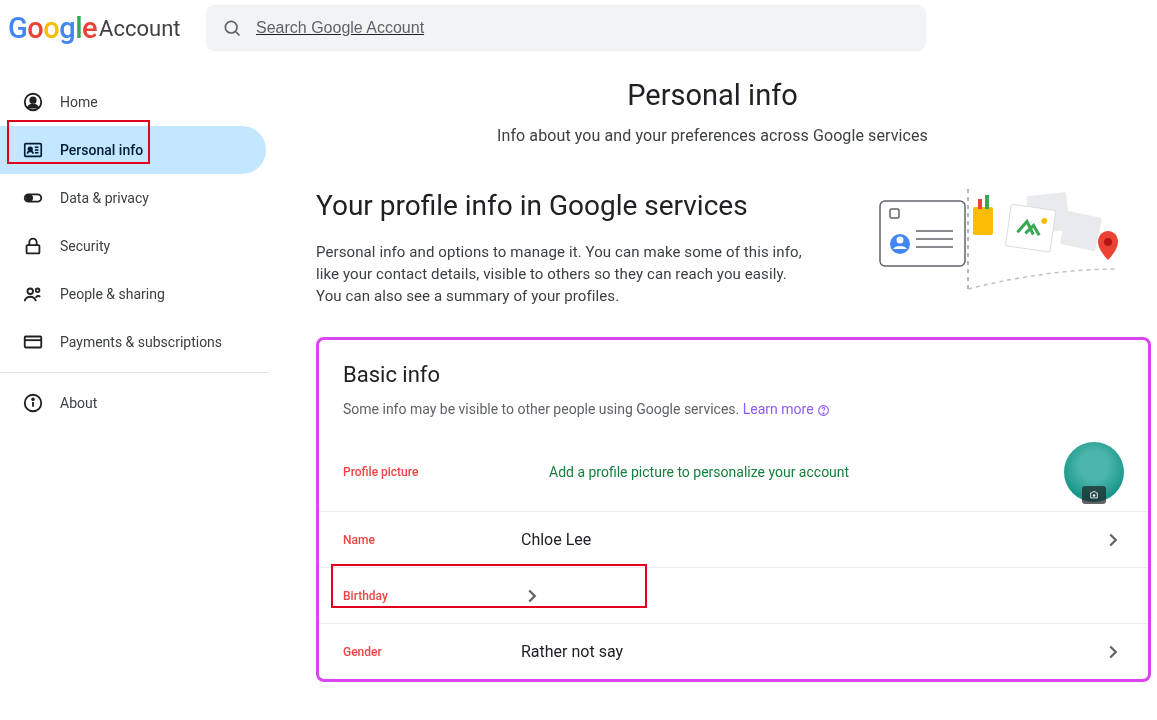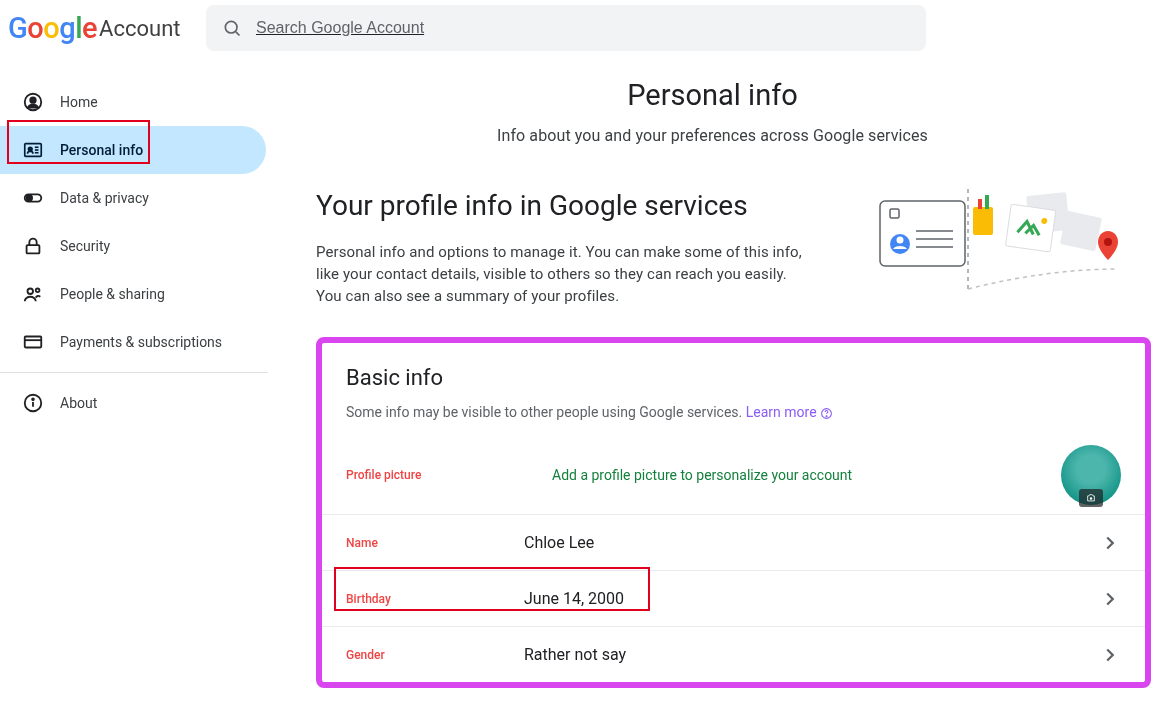--- a/index.html
+++ b/index.html
@@ -144,21 +144,21 @@
       line-height: 1.45;
       letter-spacing: 0.1px;
     }
     .illus {
       width: 280px;
       height: 110px;
       margin-left: 52px;
       position: relative;
     }
     .card {
-      border: 6px solid #d946ef;
+      border: 3px solid #d946ef;
       border-radius: 8px;
       margin: 30px 6px 0 48px;
     }
     .card-title {
       font-size: 22px;
       font-weight: 400;
       padding: 22px 24px 6px 24px;
     }
     .card-sub {
       font-size: 14px;
@@ -390,21 +390,20 @@
         <span class="chev">
             <svg width="22" height="22" viewBox="0 0 24 24" fill="none" stroke="currentColor" stroke-width="2.5">
               <polyline points="9 6 15 12 9 18"></polyline>
             </svg>
           </span>
       </div>
 
       <div class="row">
         <div class="highlight-bday"></div>
         <div class="row-label">Birthday</div>
-        <div class="row-value">June 14, 2000</div>
         <span class="chev">
             <svg width="22" height="22" viewBox="0 0 24 24" fill="none" stroke="currentColor" stroke-width="2.5">
               <polyline points="9 6 15 12 9 18"></polyline>
             </svg>
           </span>
       </div>
 
       <div class="row">
         <div class="row-label">Gender</div>
         <div class="row-value">Rather not say</div>

